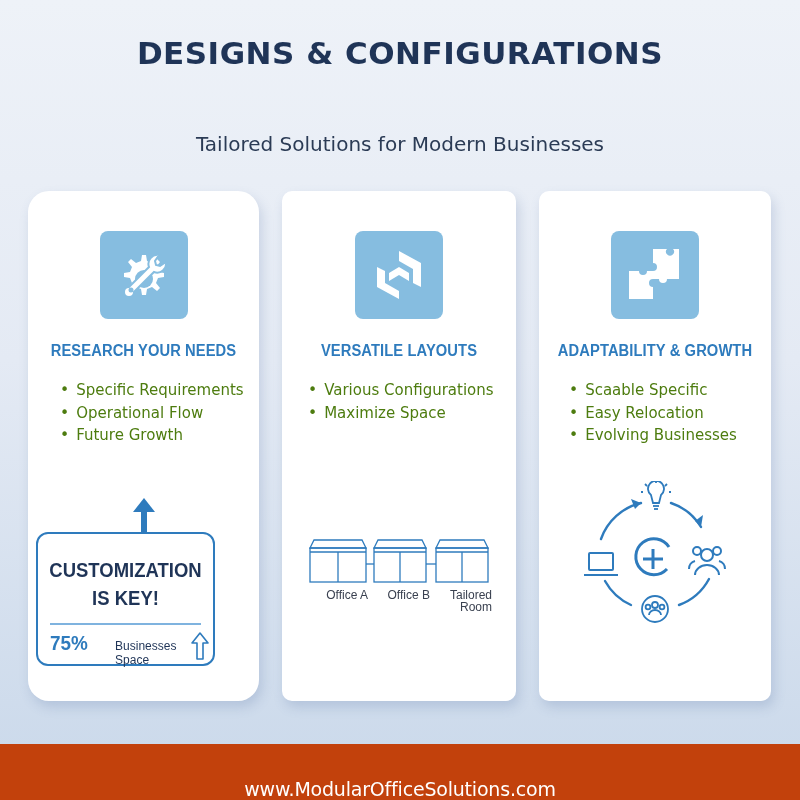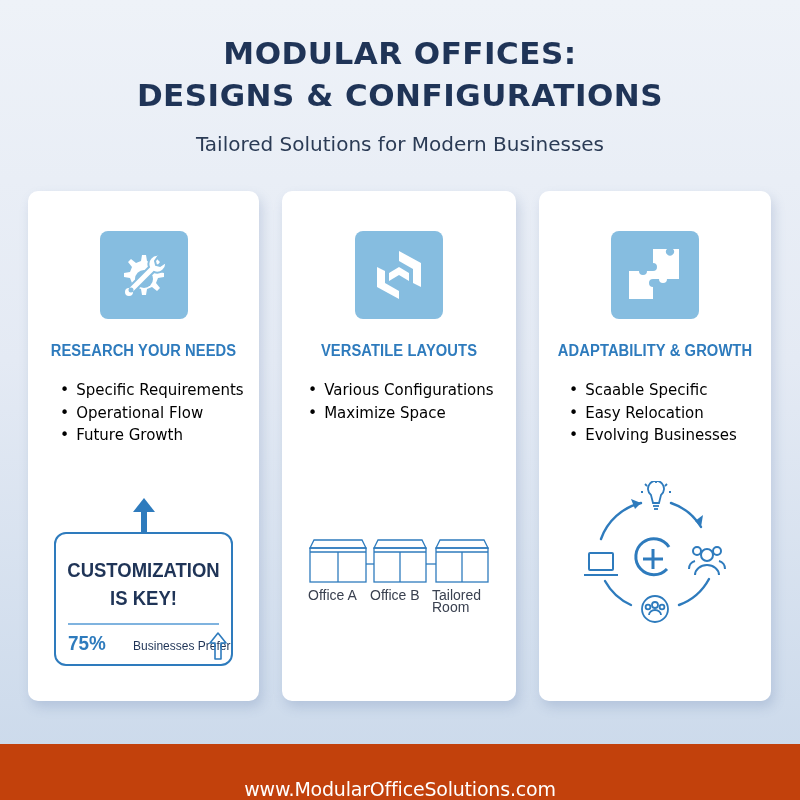--- a/index.html
+++ b/index.html
@@ -18,94 +18,93 @@
   .subtitle {
     position: absolute; left: 0; width: 800px; top: 132px;
     text-align: center; color: #2b3b55; font-size: 20px;
     font-family: "DejaVu Sans", sans-serif;
   }
   .card {
     position: absolute; top: 191px; height: 510px;
     background: #ffffff; border-radius: 10px;
     box-shadow: 3px 6px 12px rgba(80, 110, 160, 0.22);
   }
-  .card.c1 { left: 28px; width: 231px; }
+  .card.c1 { left: 28px; width: 231px; border-radius: 21px; }
   .card.c2 { left: 282px; width: 234px; }
   .card.c3 { left: 539px; width: 232px; }
   .icon-box {
     position: absolute; top: 40px; width: 88px; height: 88px;
     left: 50%; margin-left: -44px;
     background: #86bde0; border-radius: 8px;
     display: flex; align-items: center; justify-content: center;
   }
   .card-heading {
     position: absolute; top: 151px; left: 0; right: 0;
     text-align: center; color: #2e7bbd; font-weight: bold;
     font-size: 16px; letter-spacing: 0.1px;
     font-family: "Liberation Sans Narrow", "Liberation Sans", sans-serif;
     transform: scaleX(0.92);
   }
   .bullets {
     position: absolute; top: 188px; left: 32px; right: 8px;
-    list-style: none; color: #000000; font-size: 15.5px; line-height: 22.5px;
+    list-style: none; color: #4d7c0f; font-size: 15.5px; line-height: 22.5px;
     font-family: "DejaVu Sans", sans-serif;
   }
   .c2 .bullets { left: 26px; }
   .c3 .bullets { left: 30px; }
   .bullets li::before { content: "\2022"; margin-right: 7px; }
   .bullet-text { font-size: 15px; }
 
   
   .up-arrow-stem {
     position: absolute; left: 113px; top: 318px; width: 6px; height: 24px; background: #2e7bbd;
   }
   .up-arrow-head {
     position: absolute; left: 105px; top: 307px; width: 0; height: 0;
     border-left: 11px solid transparent; border-right: 11px solid transparent;
     border-bottom: 14px solid #2e7bbd;
   }
   .custom-box {
-    position: absolute; left: 26px; top: 341px; width: 179px; height: 134px;
+    position: absolute; left: 8px; top: 341px; width: 179px; height: 134px;
     border: 2px solid #2e7bbd; border-radius: 12px; background: #fff;
   }
   .custom-title {
     position: absolute; top: 22px; left: 0; right: 0; text-align: center;
     color: #1f3457; font-weight: bold; font-size: 21px; line-height: 28px;
     font-family: "Liberation Sans", sans-serif; transform: scaleX(0.88);
   }
   .custom-divider {
     position: absolute; left: 12px; right: 12px; top: 89px; height: 2px; background: #7fb3df;
   }
   .custom-stat {
     position: absolute; left: 12px; top: 97px; display: flex; align-items: baseline; gap: 21px;
   }
   .stat-num { color: #2e7bbd; font-weight: bold; font-size: 21px; transform: scaleX(0.9); transform-origin: left; display: inline-block; }
   .stat-label { color: #1f3457; font-size: 12px; margin-left: 2px; }
   .stat-arrow { position: absolute; left: 153px; top: 98px; }
 
   
   .layout-diagram { position: absolute; left: 14px; top: 345px; width: 206px; height: 80px; }
   .unit-label {
-    position: absolute; font-size: 14px; color: #3a4150; text-align: left; width: 60px; line-height: 12px;
+    position: absolute; font-size: 12px; color: #3a4150; text-align: right; width: 60px; line-height: 12px;
   }
 
   
   .cycle { position: absolute; left: 32px; top: 290px; }
 
   .footer {
     position: absolute; left: 0; top: 744px; width: 800px; height: 56px;
     background: #c2410c; display: flex; align-items: flex-end; justify-content: center;
   }
   .footer-url { color: #ffffff; font-size: 19px; font-family: "DejaVu Sans", sans-serif; letter-spacing: -0.2px; }
 </style>
 </head>
 <body>
 
 <div class="title">
-  <div>MODULAR OFFICES:</div>
   <div>DESIGNS &amp; CONFIGURATIONS</div>
 </div>
 <div class="subtitle">Tailored Solutions for Modern Businesses</div>
 
 <div class="card c1">
   <div class="icon-box">
     <svg width="64" height="64" viewBox="0 0 64 64">
       <g fill="#fff">
         <path d="M32 8 l4 0 l1 6 l5 2 l5-4 l3 3 l-4 5 l2 5 l6 1 l0 4 l-6 1 l-2 5 l4 5 l-3 3 l-5-4 l-5 2 l-1 6 l-4 0 l-1-6 l-5-2 l-5 4 l-3-3 l4-5 l-2-5 l-6-1 l0-4 l6-1 l2-5 l-4-5 l3-3 l5 4 l5-2z" transform="translate(-2,4)"></path>
       </g>
@@ -124,21 +123,21 @@
   <div class="up-arrow-head"></div>
   <div class="up-arrow-stem"></div>
   <div class="custom-box">
     <div class="custom-title">
       <div>CUSTOMIZATION</div>
       <div>IS KEY!</div>
     </div>
     <div class="custom-divider"></div>
     <div class="custom-stat">
       <span class="stat-num">75%</span>
-      <span class="stat-label">Businesses Prefer</span>
+      <span class="stat-label">Businesses Space</span>
     </div>
     <svg class="stat-arrow" width="18" height="28" viewBox="0 0 18 28">
       <path d="M9 1 L17 11 L12 11 L12 27 L6 27 L6 11 L1 11 Z" fill="none" stroke="#2e7bbd" stroke-width="1.6" stroke-linejoin="round"></path>
     </svg>
   </div>
 </div>
 
 <div class="card c2">
   <div class="icon-box">
     <svg width="64" height="64" viewBox="0 0 64 64">

